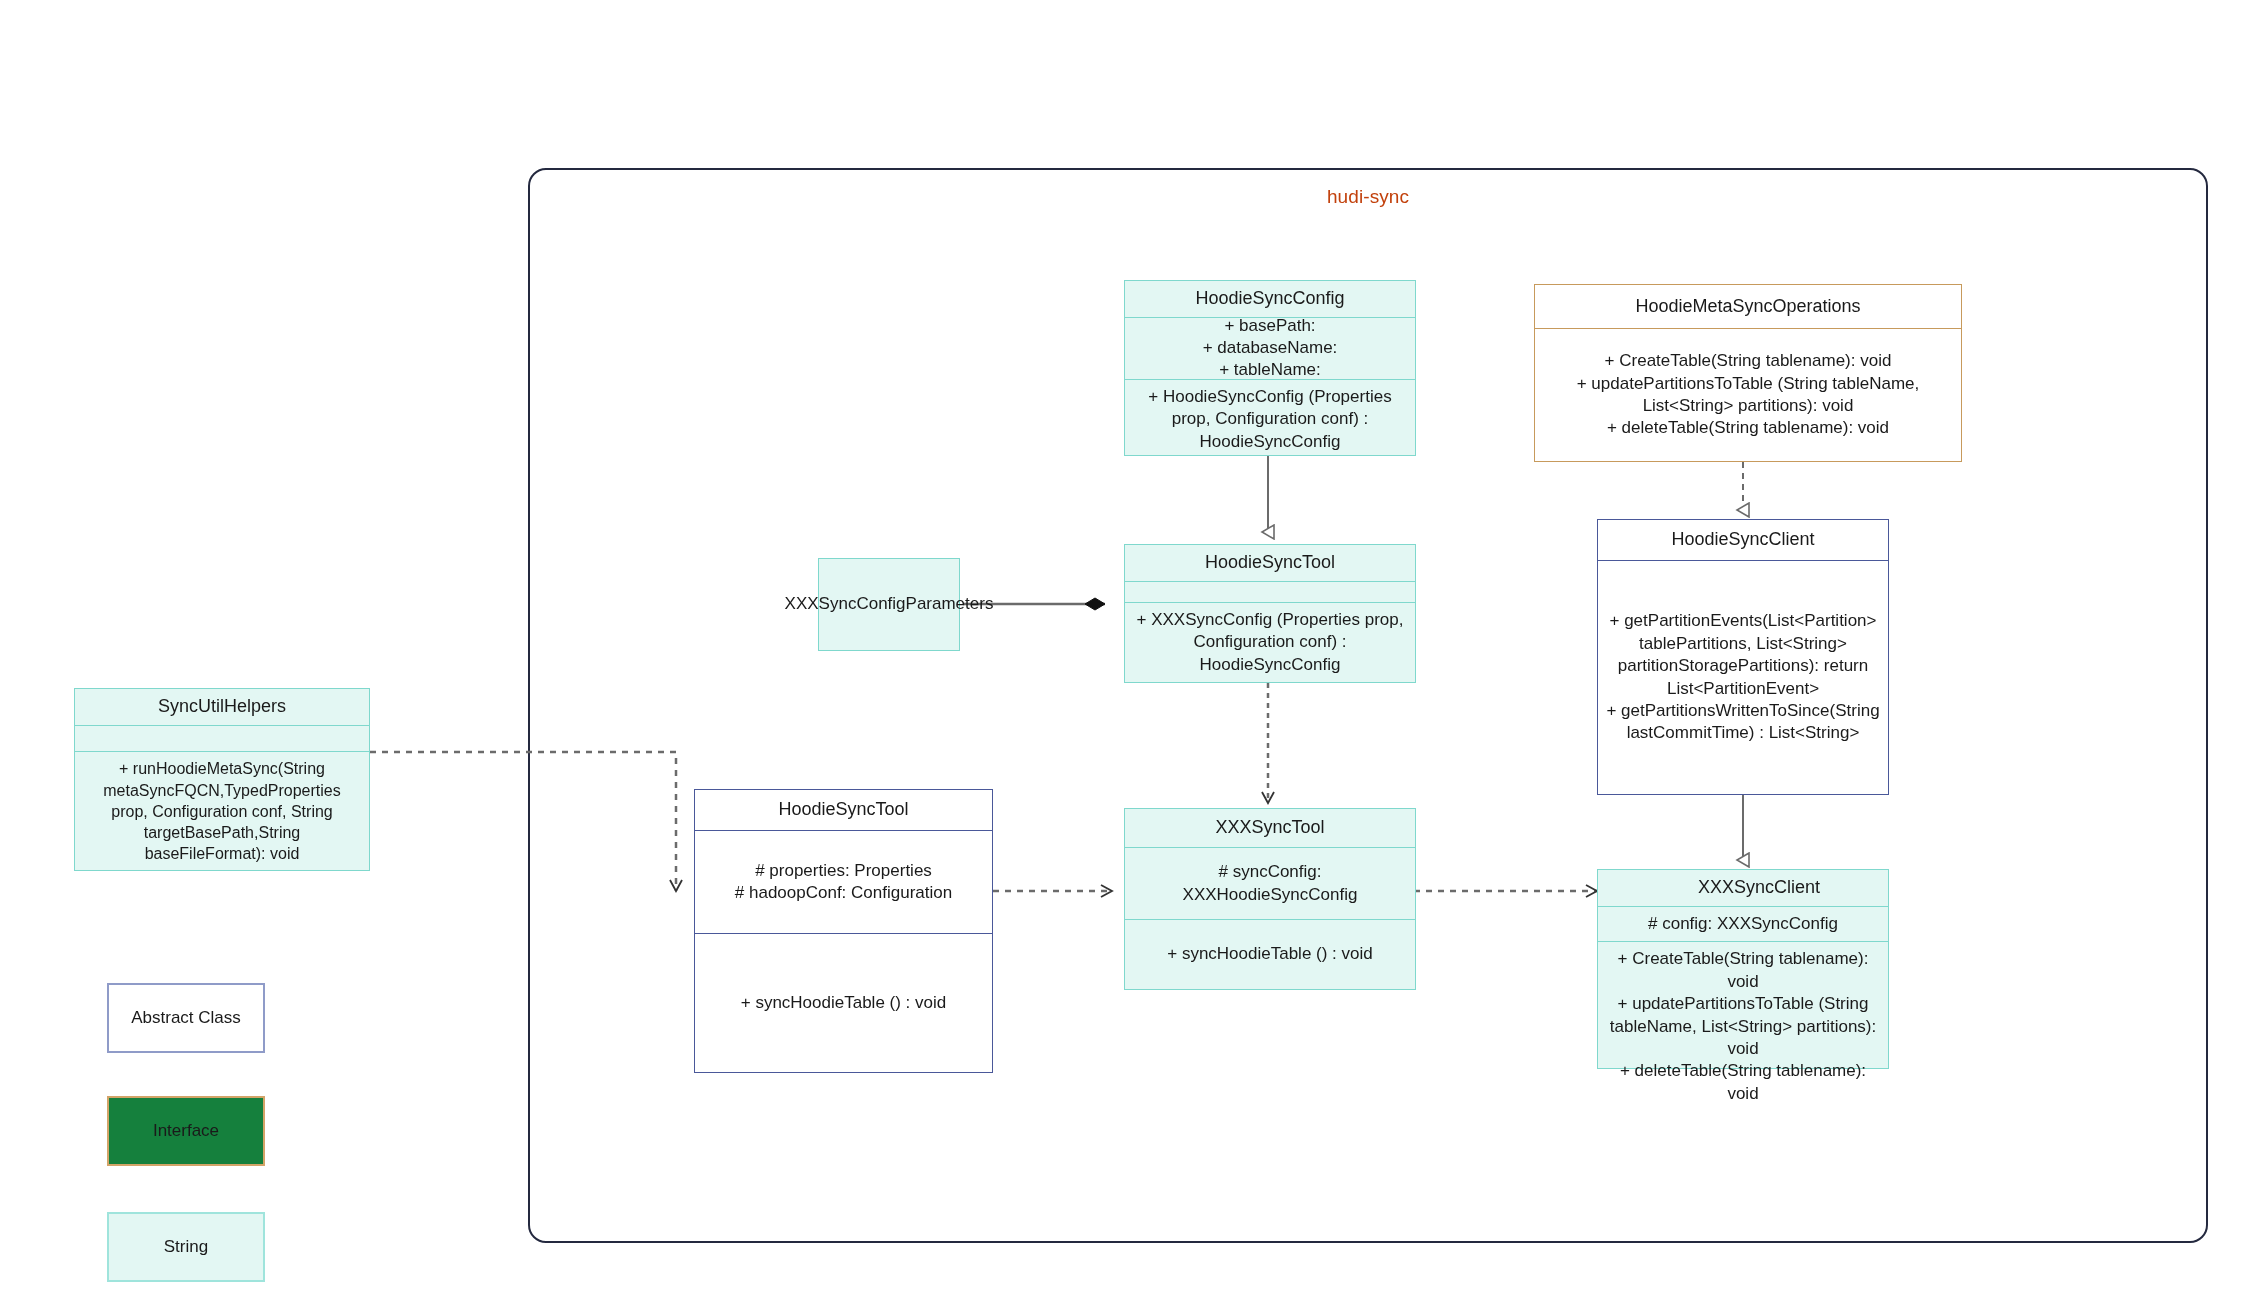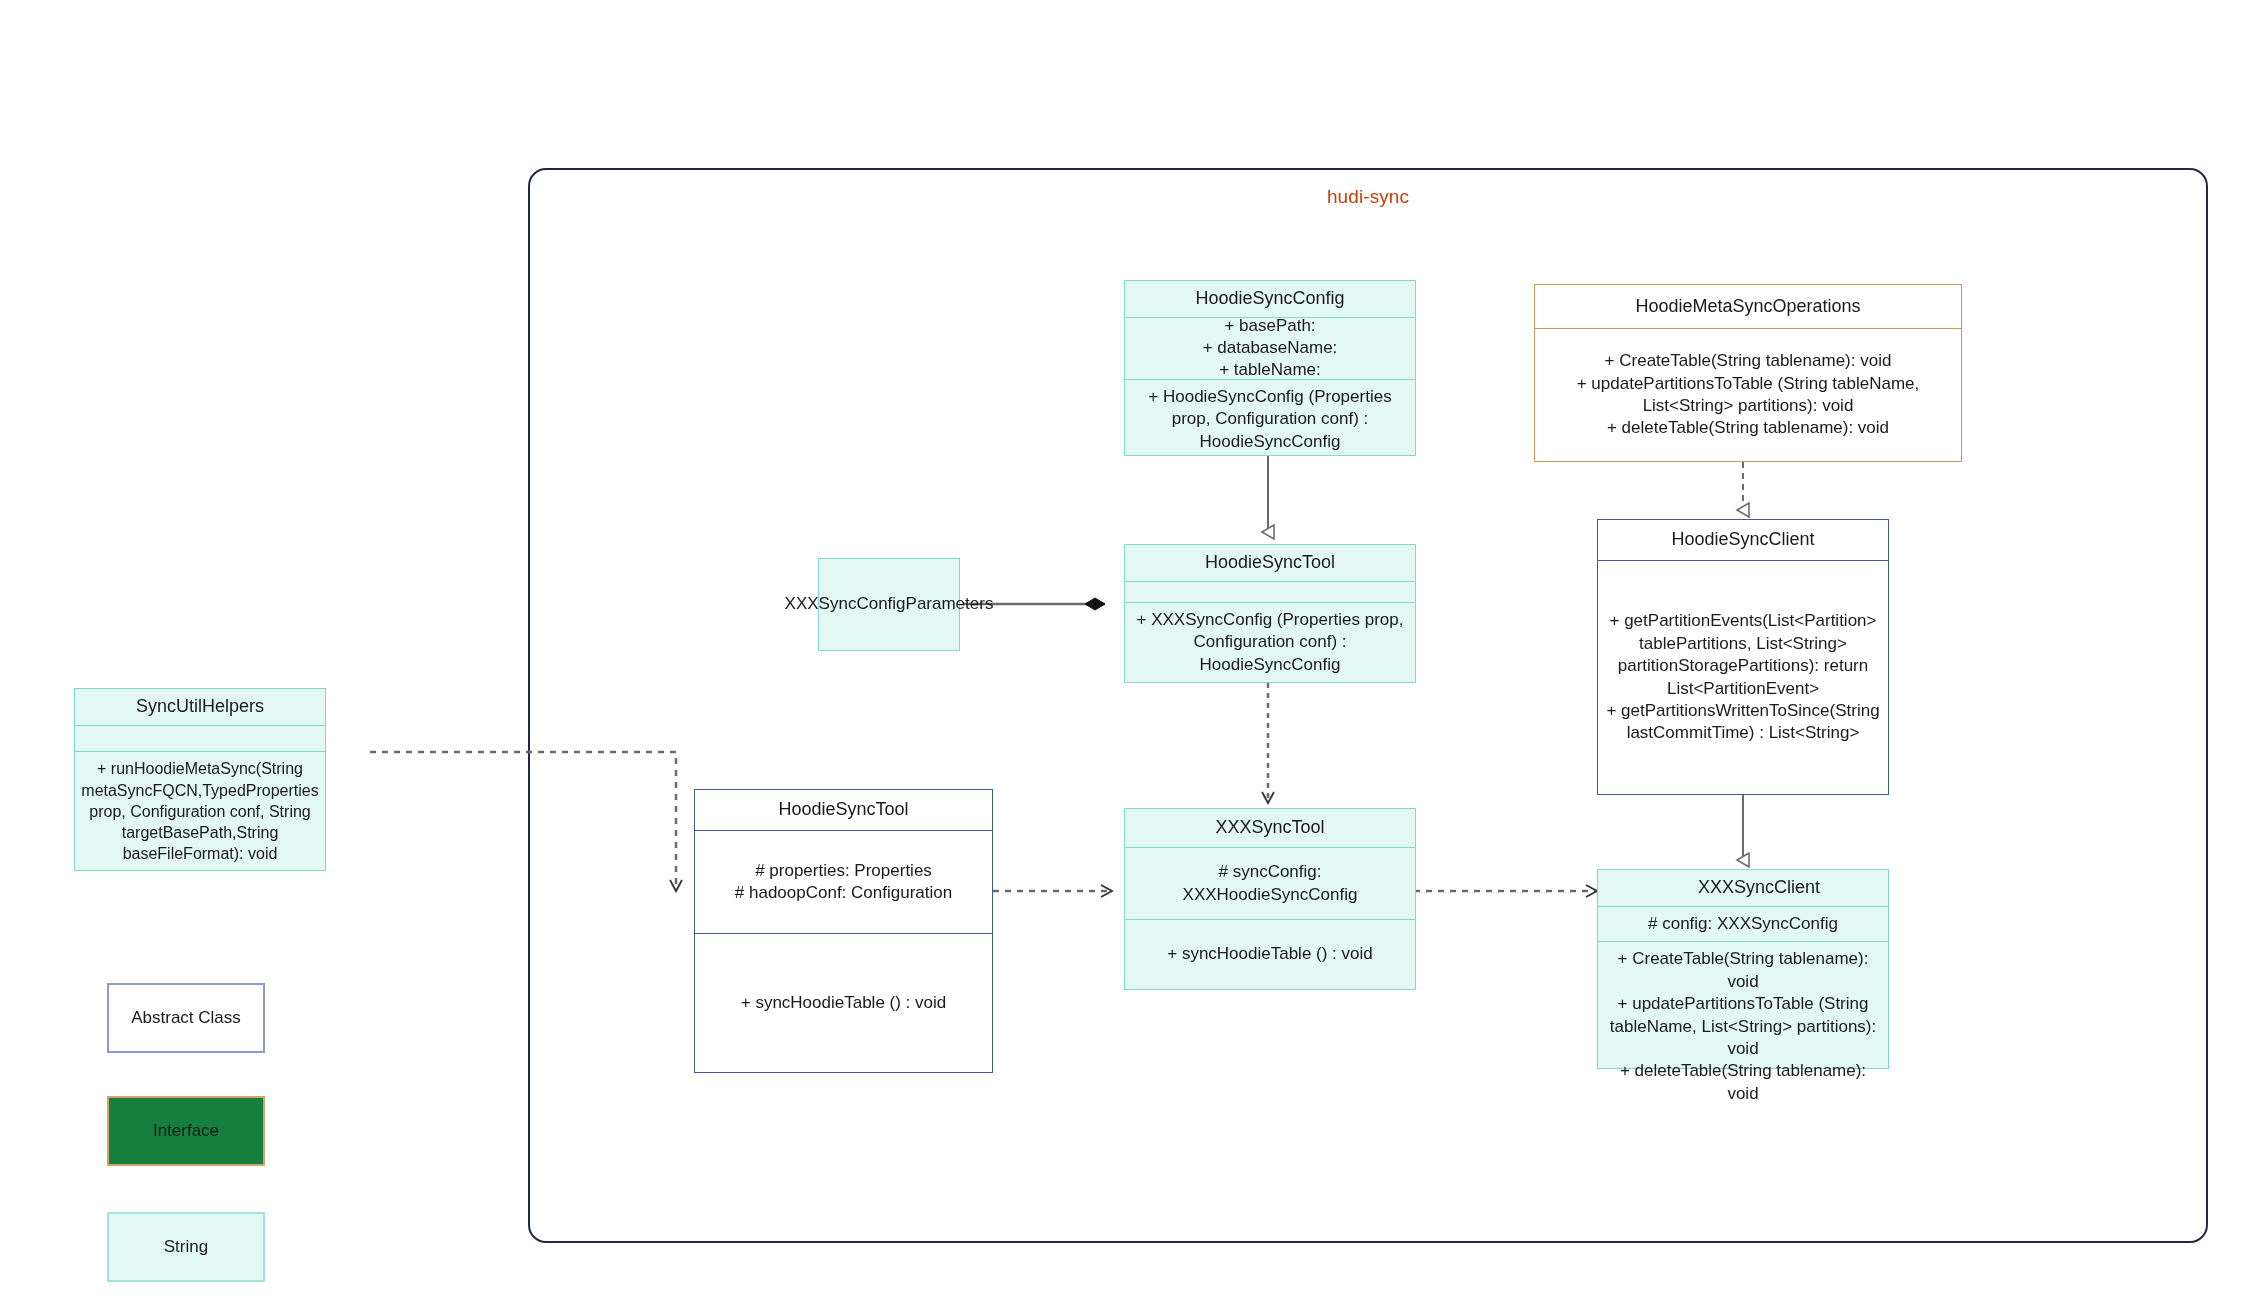--- a/index.html
+++ b/index.html
@@ -183,21 +183,21 @@
     <div class="sec body" style="height:42px;"></div>
     <div class="sec body" style="flex:1;">+   XXXSyncConfig (Properties prop, Configuration conf) : HoodieSyncConfig</div>
   </div>
 
   <div class="uml abs" style="left:1597px; top:519px; width:292px; height:276px;">
     <div class="sec name" style="height:40px;">HoodieSyncClient</div>
     <div class="sec body" style="flex:1;">+   getPartitionEvents(List&lt;Partition&gt; tablePartitions, List&lt;String&gt; partitionStoragePartitions): return List&lt;PartitionEvent&gt;
 +   getPartitionsWrittenToSince(String lastCommitTime) : List&lt;String&gt;</div>
   </div>
 
-  <div class="uml cls" style="left:74px; top:688px; width:252px; height:183px;">
+  <div class="uml cls" style="left:74px; top:688px; width:296px; height:183px;">
     <div class="sec name" style="height:41px;">SyncUtilHelpers</div>
     <div class="sec body" style="height:40px;"></div>
     <div class="sec body" style="flex:1; font-size:16px;">+      runHoodieMetaSync(String metaSyncFQCN,TypedProperties prop, Configuration conf, String targetBasePath,String baseFileFormat): void</div>
   </div>
 
   <div class="uml abs" style="left:694px; top:789px; width:299px; height:284px;">
     <div class="sec name" style="height:40px;">HoodieSyncTool</div>
     <div class="sec body" style="height:103px;">#   properties: Properties
 #   hadoopConf: Configuration</div>
     <div class="sec body" style="flex:1;">+   syncHoodieTable () : void</div>

